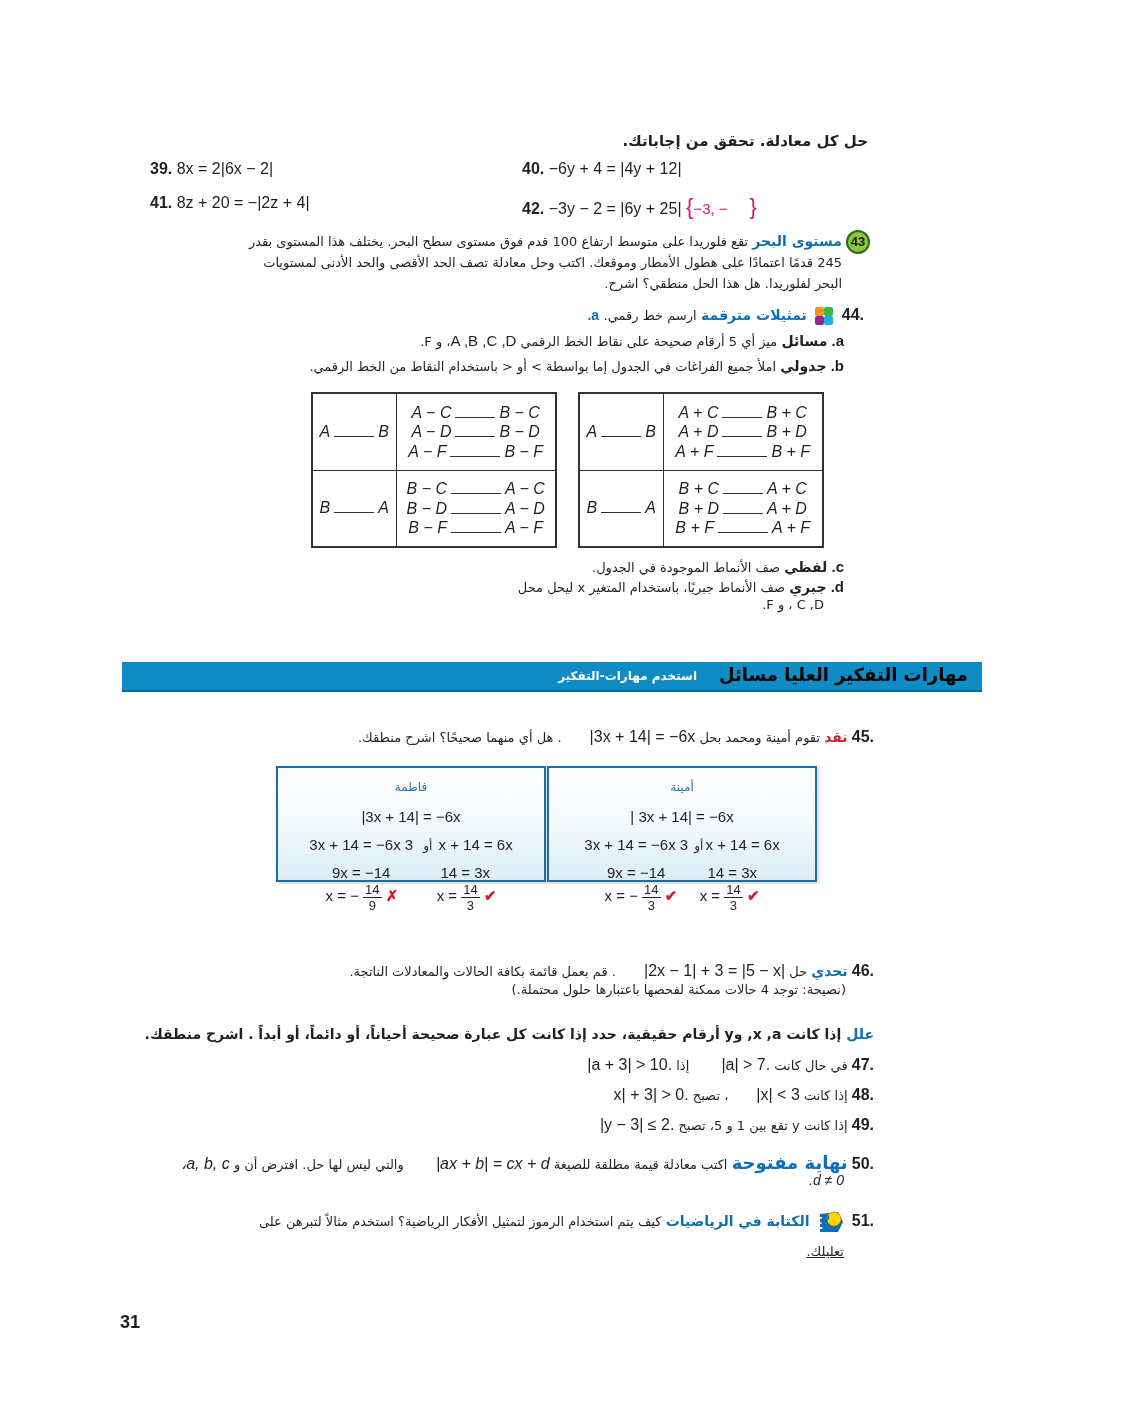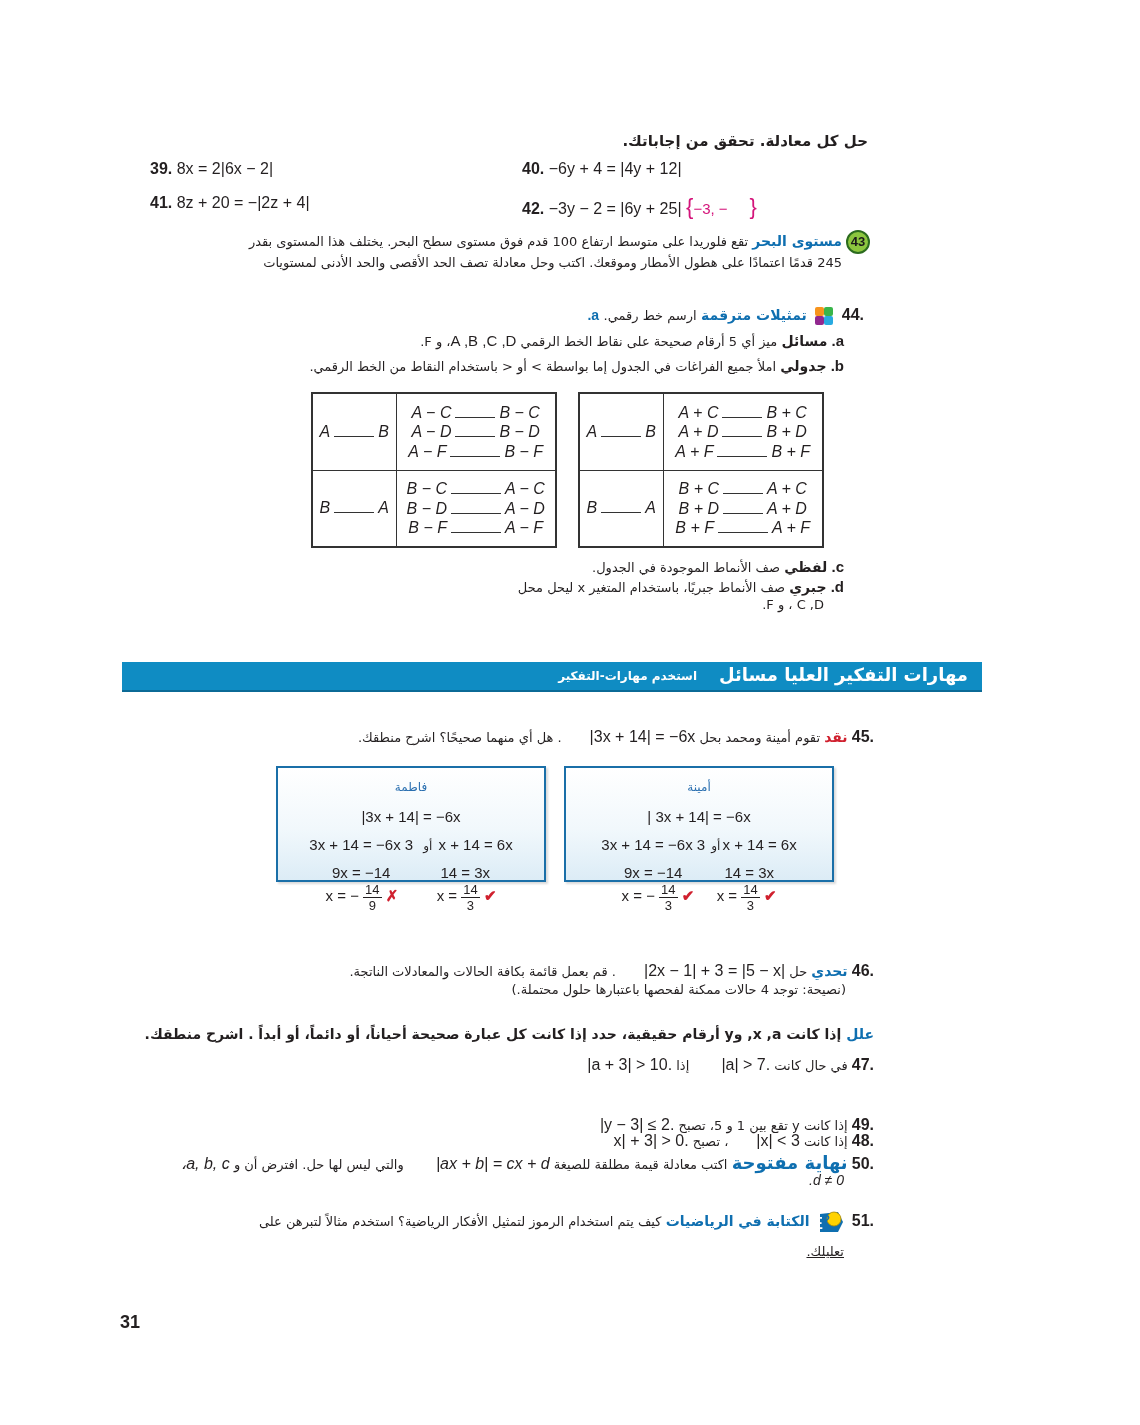--- a/index.html
+++ b/index.html
@@ -35,38 +35,38 @@
   table.grid td.small { width: 84px; height: 77px; }
   table.grid td.big { width: 160px; height: 77px; line-height: 19.5px; padding: 0 6px; }
   .blank { display: inline-block; border-bottom: 1px solid #333; width: 40px; height: 12px; vertical-align: baseline; margin: 0 4px; }
   .blank.w { width: 50px; }
 
   .row44c { top: 558px; right: 296px; font-size: 13px; }
   .row44d { top: 578px; right: 296px; font-size: 13px; }
   .row44d2 { top: 597px; right: 316px; font-size: 13px; }
 
   .banner { top: 662px; left: 122px; width: 860px; height: 30px; background: #0f8cc3; border-bottom: 2px solid #0b6a96; }
-  .banner .b1 { position: absolute; right: 14px; top: 2px; color: #ffffff; font-weight: bold; font-size: 18px; direction: rtl; }
+  .banner .b1 { position: absolute; right: 14px; top: 2px; color: #000000; font-weight: bold; font-size: 18px; direction: rtl; }
   .banner .b2 { position: absolute; right: 285px; top: 7px; color: #fff; font-weight: bold; font-size: 12px; direction: rtl; }
 
   .row45 { top: 728px; right: 266px; font-size: 13px; }
   .card { position: absolute; top: 766px; width: 270px; height: 116px; border: 2px solid #1a6fa8; background: linear-gradient(to bottom, #ffffff 0%, #f1f8fc 55%, #dcecf6 100%); box-shadow: 2px 2px 2px rgba(0,0,0,0.15); }
   .card .name { position: absolute; top: 12px; width: 100%; text-align: center; color: #2a6fb0; font-size: 12px; }
   .card .l { position: absolute; width: 100%; text-align: center; font-family: "Liberation Sans", sans-serif; font-size: 15px; white-space: nowrap; }
   .frac { display: inline-block; vertical-align: middle; text-align: center; font-size: 13px; line-height: 15px; }
   .frac .n { display: block; border-bottom: 1px solid #231f20; padding: 0 2px; }
   .frac .d { display: block; }
   .ok { color: #d0202e; font-weight: bold; }
 
   .row46 { top: 962px; right: 266px; font-size: 13px; }
   .row46b { top: 982px; right: 294px; font-size: 13px; }
 
   .row-explain { top: 1026px; right: 266px; font-size: 14px; font-weight: bold; }
   .row47 { top: 1056px; right: 266px; font-size: 13px; }
-  .row48 { top: 1132px; right: 266px; font-size: 13px; }
+  .row48 { top: 1086px; right: 266px; font-size: 13px; }
   .row49 { top: 1116px; right: 266px; font-size: 13px; }
   .row50 { top: 1152px; right: 266px; font-size: 13px; }
   .row50b { top: 1172px; right: 296px; font-size: 14px; }
   .row51 { top: 1210px; right: 266px; font-size: 13px; }
   .row51b { top: 1244px; right: 296px; font-size: 13px; text-decoration: underline; }
   .e-icon { display: inline-block; width: 26px; height: 24px; vertical-align: middle; margin: 0 4px; }
 
   .pagenum { top: 1312px; left: 120px; font-family: "Liberation Sans", sans-serif; font-weight: bold; font-size: 18px; }
   .it-v { font-style: italic; font-family: "Liberation Sans", sans-serif; }
   .lat { font-family: "Liberation Sans", sans-serif; }
@@ -91,20 +91,21 @@
 <div class="abs eq ex42">
   <span class="num">42.</span>
   <span>−3y − 2 = |6y + 25|</span>
   <span class="brace">{</span><span class="brace-inner">−3, −</span><span style="display:inline-block;width:22px;"></span><span class="brace">}</span>
 </div>
 
 <div class="abs badge43">43</div>
 <div class="abs rtl ar" style="top:231px; right:298px; width:720px;">
   <div><span class="blue" style="font-size:14px;">مستوى البحر</span> <span>تقع فلوريدا على متوسط ارتفاع 100 قدم فوق مستوى سطح البحر. يختلف هذا المستوى بقدر</span></div>
   <div>245 قدمًا اعتمادًا على هطول الأمطار وموقعك. اكتب وحل معادلة تصف الحد الأقصى والحد الأدنى لمستويات</div>
+  <div>البحر لفلوريدا. هل هذا الحل منطقي؟ اشرح.</div>
 </div>
 
 <div class="abs rtl row44">
   <span class="num">.44</span>
   <span class="icon-rep">
     <span style="left:0;top:0;background:#f7941d;"></span>
     <span style="left:9px;top:0;background:#39b54a;"></span>
     <span style="left:0;top:9px;background:#92278f;"></span>
     <span style="left:9px;top:9px;background:#27aae1;"></span>
   </span>
@@ -205,21 +206,21 @@
     <span>x = −</span>
     <span class="frac"><span class="n">14</span><span class="d">9</span></span>
     <span class="ok">✗</span>
     <span style="display:inline-block;width:30px;"></span>
     <span>x =</span>
     <span class="frac"><span class="n">14</span><span class="d">3</span></span>
     <span class="ok">✔</span>
   </div>
 </div>
 
-<div class="card" style="left:564px;">
+<div class="card" style="left:547px;">
   <div class="name">أمينة</div>
   <div class="l" style="top:40px;">| 3x + 14| = −6x</div>
   <div class="l" style="top:68px;">
     <span>3x + 14 = −6x</span>
     <span style="font-family:'DejaVu Sans',sans-serif;font-size:12px;margin:0 2px;">أو</span>
     <span>3x + 14 = 6x</span>
   </div>
   <div class="l" style="top:96px;">
     <span>9x = −14</span><span style="display:inline-block;width:42px;"></span><span>14 = 3x</span>
   </div>

